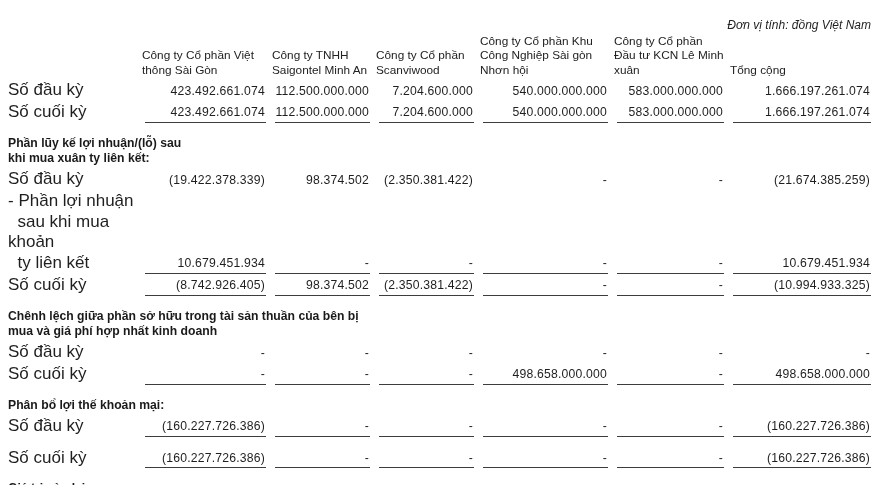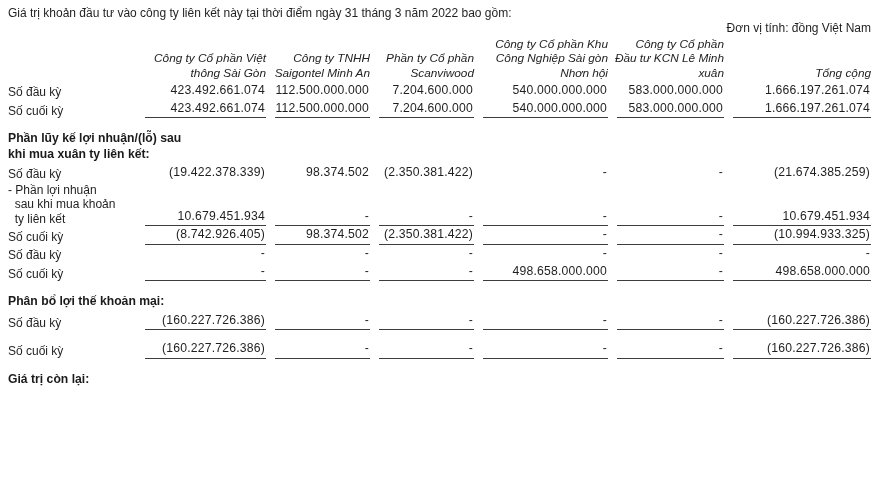--- a/index.html
+++ b/index.html
@@ -12,45 +12,45 @@
   }
   .page { padding: 6px 8px 0 8px; width: 879px; }
 
   .doc-title {
     font-size: 12px;
     line-height: 1.25;
     color: #1f1f1f;
   }
   .unit-note {
     font-size: 12px;
+    font-style: italic;
     text-align: right;
-    margin-top: 0;
+    margin-top: 12px;
     color: #1f1f1f;
   }
 
   table.fin {
     width: 863px;
     border-collapse: separate;
     border-spacing: 0;
     table-layout: fixed;
     margin-top: 2px;
     font-size: 12.2px;
   }
   col.c-label { width: 128px; }
   col.c-1 { width: 130px; }
   col.c-2 { width: 104px; }
   col.c-3 { width: 104px; }
   col.c-4 { width: 134px; }
   col.c-5 { width: 116px; }
   col.c-6 { width: 147px; }
 
   th.company {
-    font-style: italic;
     font-weight: normal;
-    text-align: right;
+    text-align: left;
     vertical-align: bottom;
     font-size: 11.8px;
     line-height: 1.22;
     padding: 0 0 2px 6px;
     color: #222;
   }
   th.corner { padding: 0; }
 
   tr.section-row td.section-header {
     font-weight: bold;
@@ -59,21 +59,21 @@
     padding-top: 13px;
     padding-bottom: 2px;
     white-space: pre-line;
     color: #1a1a1a;
   }
   tr.data-row td {
     vertical-align: bottom;
     padding: 1px 0 0 0;
   }
   td.row-label {
-    font-size: 12px;
+    font-size: 17px;
     line-height: 1.22;
     white-space: pre-wrap;
     color: #1f1f1f;
   }
   td.num { text-align: right; }
   td.num .cellline {
     margin-left: 9px;
     padding: 0 1px 2px 0;
     line-height: 1.2;
     letter-spacing: 0.2px;
@@ -81,40 +81,39 @@
     color: #1f1f1f;
   }
   td.num .cellline.u { border-bottom: 1.5px solid #3d3d3d; }
   tr.spacer-row td { height: 10px; padding: 0; }
 </style>
 </head>
 <body>
 
 <div class="page">
 
-  <div class="doc-title">Giá trị khoản đầu tư vào công ty liên kết này tại thời điểm ngày 31 tháng 3 năm 2022 bao gồm:</div>
 
   <div class="unit-note">Đơn vị tính: đồng Việt Nam</div>
 
   <table class="fin">
     <colgroup>
       <col class="c-label">
         <col class="c-1">
         <col class="c-2">
         <col class="c-3">
       <col class="c-4">
         <col class="c-5">
         <col class="c-6">
     </colgroup>
     <thead>
       <tr>
         <th class="corner"></th>
         <th class="company">Công ty Cổ phần Việt thông Sài Gòn</th>
         <th class="company">Công ty TNHH Saigontel Minh An</th>
-        <th class="company">Phần ty Cổ phần Scanviwood</th>
+        <th class="company">Công ty Cổ phần Scanviwood</th>
         <th class="company">Công ty Cổ phần Khu Công Nghiệp Sài gòn Nhơn hội</th>
         <th class="company">Công ty Cổ phần Đầu tư KCN Lê Minh xuân</th>
         <th class="company">Tổng cộng</th>
       </tr>
     </thead>
     <tbody id="table-body">
         <tr class="data-row">
           <td class="row-label">Số đầu kỳ</td>
           <td class="num">
             <div class="cellline">423.492.661.074</div>
@@ -218,20 +217,24 @@
           <td class="num">
             <div class="cellline u">-</div>
           </td>
           <td class="num">
             <div class="cellline u">-</div>
           </td>
           <td class="num">
             <div class="cellline u">(10.994.933.325)</div>
           </td>
         </tr>
+        <tr class="section-row">
+          <td colspan="7" class="section-header">Chênh lệch giữa phần sở hữu trong tài sản thuần của bên bị
+mua và giá phí hợp nhất kinh doanh</td>
+        </tr>
         <tr class="data-row">
           <td class="row-label">Số đầu kỳ</td>
           <td class="num">
             <div class="cellline">-</div>
           </td>
           <td class="num">
             <div class="cellline">-</div>
           </td>
           <td class="num">
             <div class="cellline">-</div>

